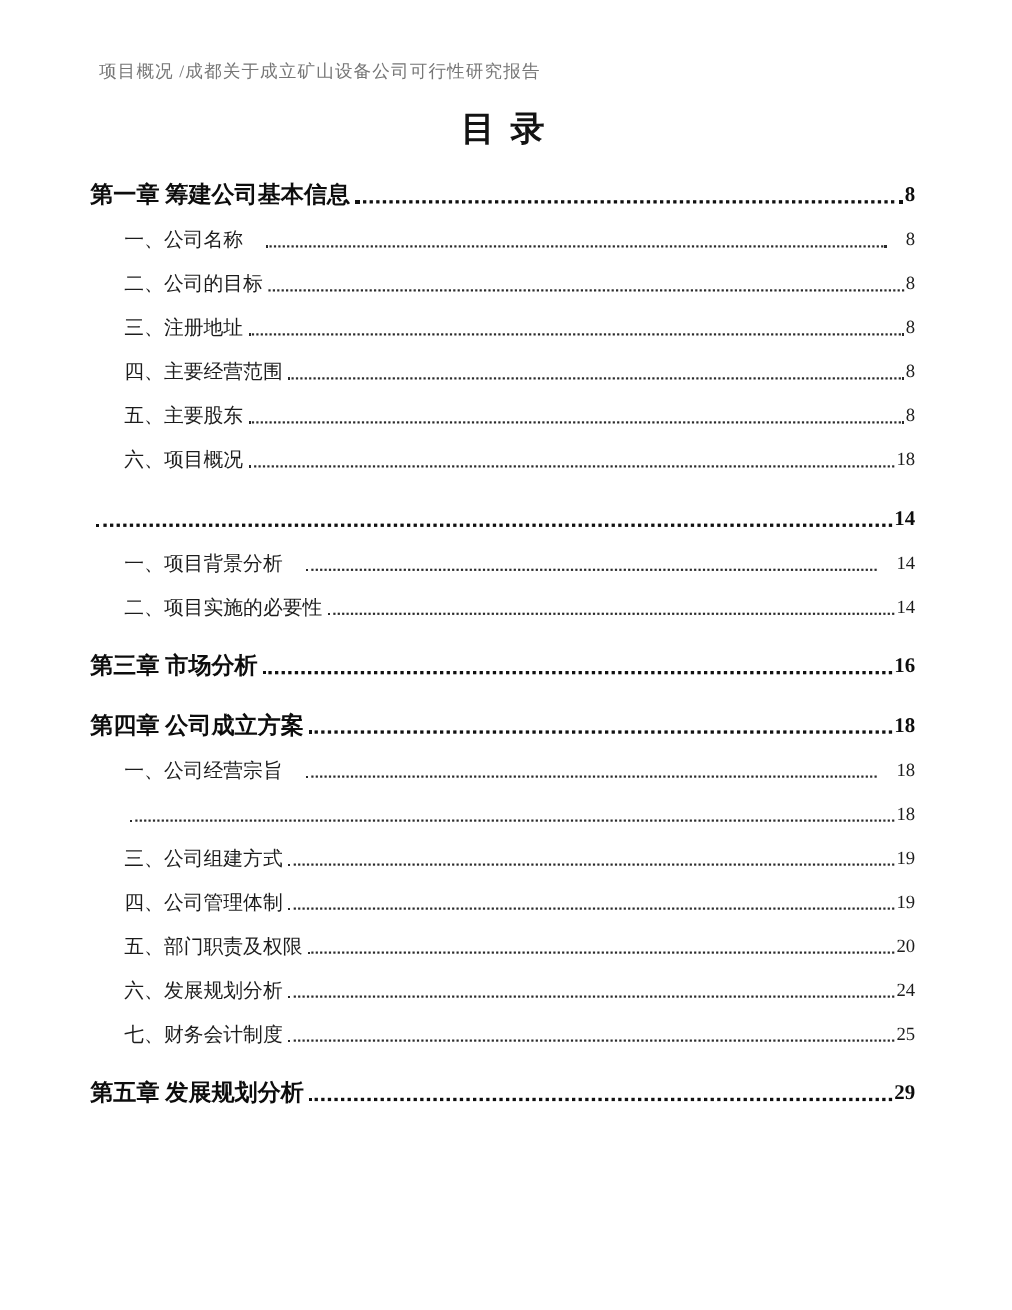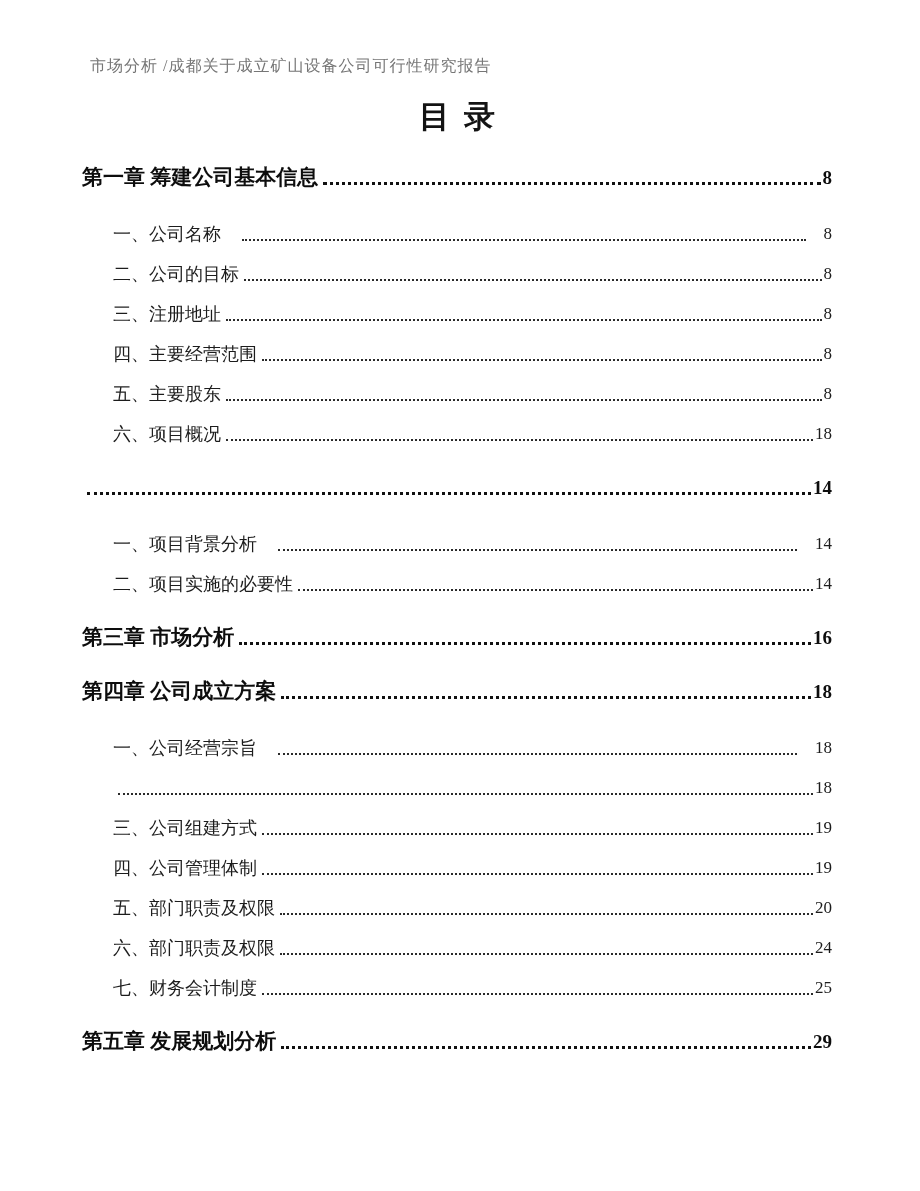--- a/index.html
+++ b/index.html
@@ -55,29 +55,29 @@
   .toc-chapter .leader { border-bottom: 3px dotted #111111; margin-bottom: 4px; }
   .toc-chapter .pagenum { font-size: 19px; }
   .toc-item {
     margin-top: 18px;
     margin-left: 31px;
     font-size: 18px;
     line-height: 22px;
     font-weight: normal;
     color: #1c1c1c;
   }
-  .toc-chapter + .toc-item { margin-top: 34px; gap: 16px; }
+  .toc-chapter + .toc-item { margin-top: 18px; gap: 16px; }
   .toc-item .pagenum { font-size: 17px; }
 </style>
 </head>
 <body>
 
 <div class="page">
   <div class="doc-header">
-    <span>市场分析 /成都关于成立矿山设备公司可行性研究报告</span>
+    <span>项目概况 /成都关于成立矿山设备公司可行性研究报告</span>
   </div>
   <div class="doc-title">目录</div>
   <div class="toc" id="toc">
       <div class="toc-line toc-chapter">
         <span class="label">第一章 筹建公司基本信息</span>
         <span class="leader"></span>
         <span class="pagenum">8</span>
       </div>
       <div class="toc-line toc-item">
         <span class="label">一、公司名称</span>
@@ -151,21 +151,21 @@
         <span class="label">四、公司管理体制</span>
         <span class="leader"></span>
         <span class="pagenum">19</span>
       </div>
       <div class="toc-line toc-item">
         <span class="label">五、部门职责及权限</span>
         <span class="leader"></span>
         <span class="pagenum">20</span>
       </div>
       <div class="toc-line toc-item">
-        <span class="label">六、部门职责及权限</span>
+        <span class="label">六、发展规划分析</span>
         <span class="leader"></span>
         <span class="pagenum">24</span>
       </div>
       <div class="toc-line toc-item">
         <span class="label">七、财务会计制度</span>
         <span class="leader"></span>
         <span class="pagenum">25</span>
       </div>
       <div class="toc-line toc-chapter">
         <span class="label">第五章 发展规划分析</span>

